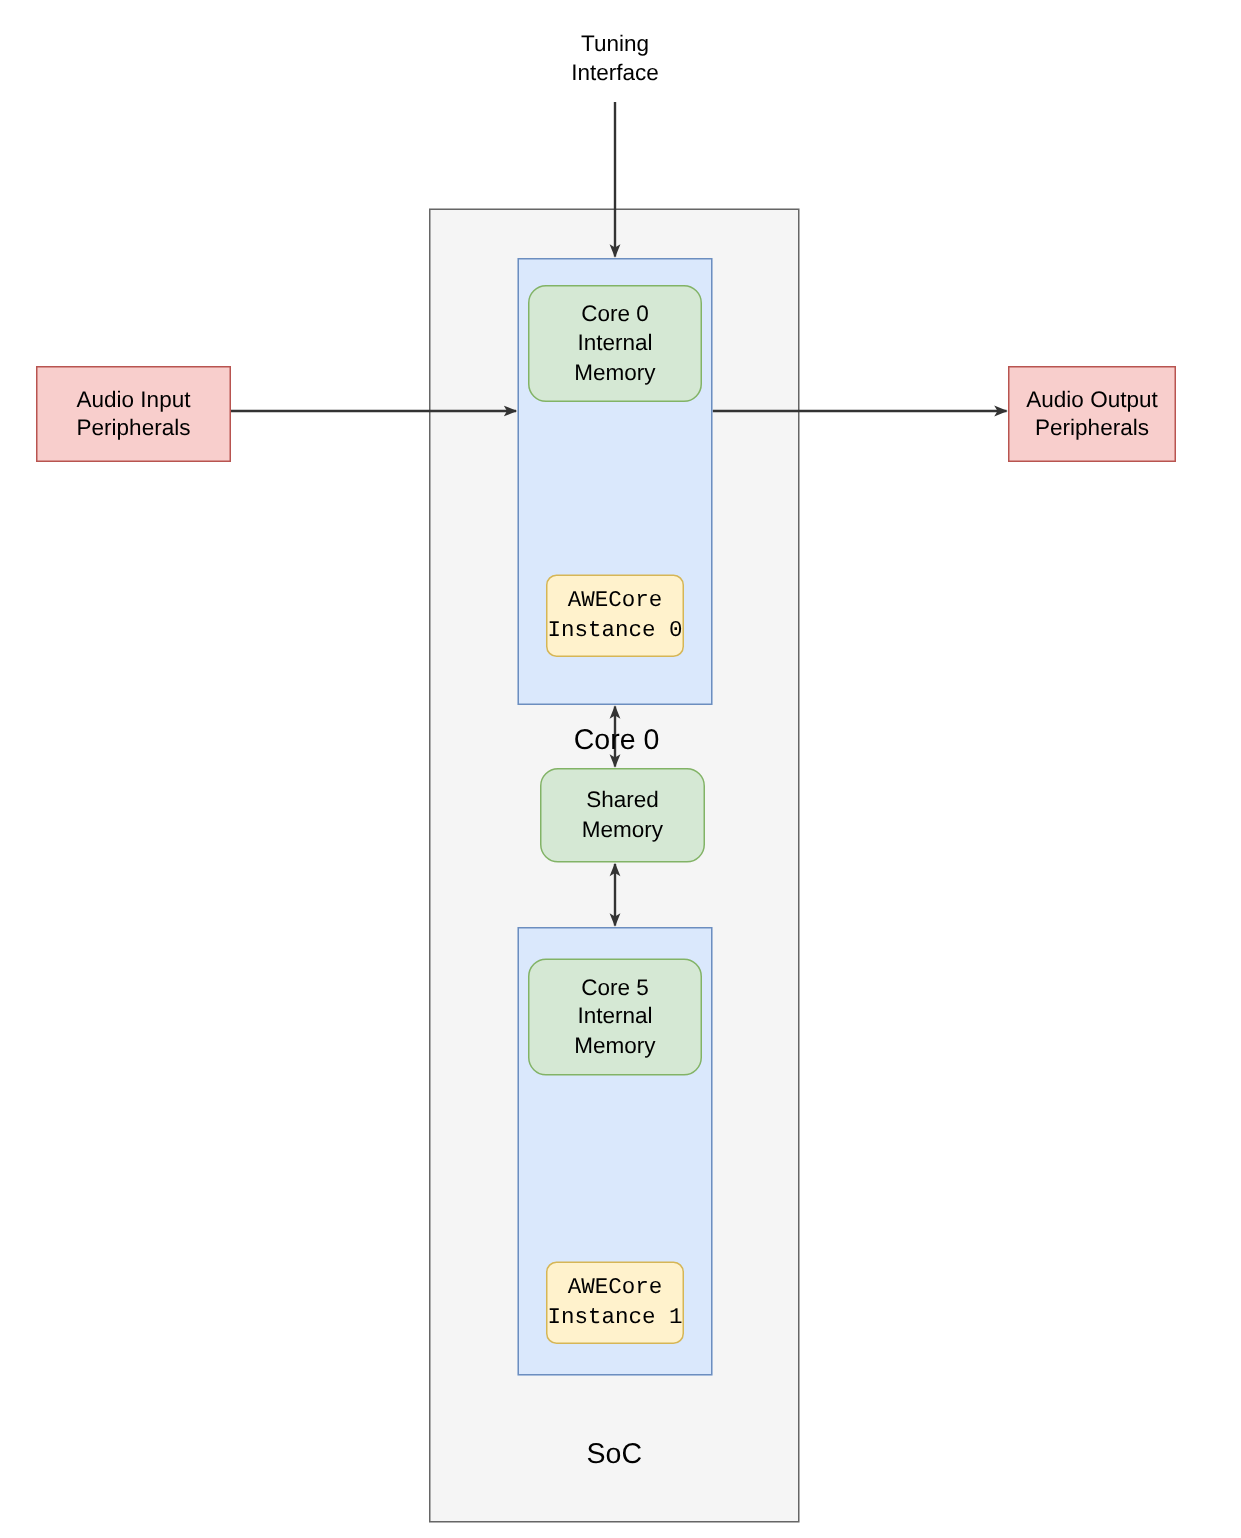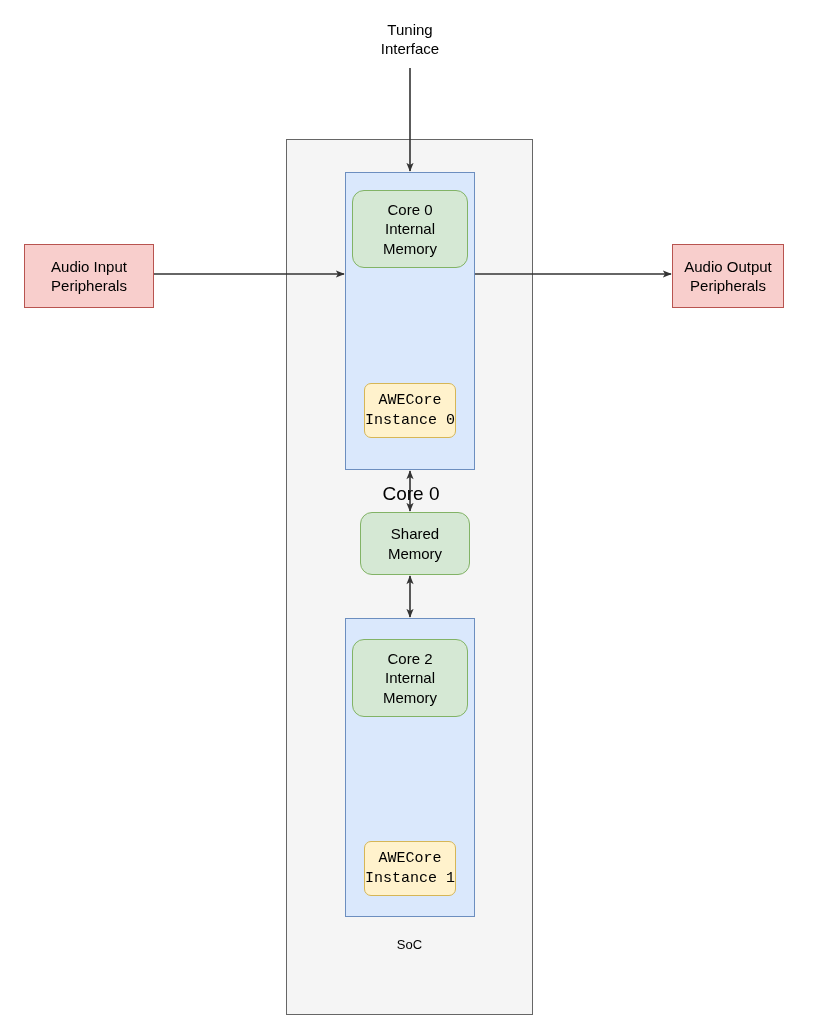--- a/index.html
+++ b/index.html
@@ -39,24 +39,24 @@
     top: 139px;
     width: 247px;
     height: 876px;
     background: #f5f5f5;
     border: 1.5px solid #666666;
     display: block;
   }
   #soc-label {
     position: absolute;
     left: 286px;
-    top: 932px;
+    top: 957px;
     width: 247px;
     height: 26px;
-    font-size: 13px;
+    font-size: 19px;
   }
   
   .core-block {
     background: #dae8fc;
     border: 1.5px solid #6c8ebf;
     display: block;
   }
   #core0-block { left: 345px; top: 172px; width: 130px; height: 298px; }
   #core1-block { left: 345px; top: 618px; width: 130px; height: 299px; }
   .core-label {
@@ -153,21 +153,21 @@
 Memory</div>
   <div id="awecore-instance-0" class="node awe-block">AWECore
 Instance 0</div>
 
   <div id="shared-memory" class="node mem-block">Shared
 Memory</div>
 
   <div id="core1-block" class="node core-block">
     
   </div>
-  <div id="core1-internal-memory" class="node mem-block">Core 2
+  <div id="core1-internal-memory" class="node mem-block">Core 5
 Internal
 Memory</div>
   <div id="awecore-instance-1" class="node awe-block">AWECore
 Instance 1</div>
 
   <div id="soc-label" class="node">SoC</div>
 
 </div>
 
 </body></html>

